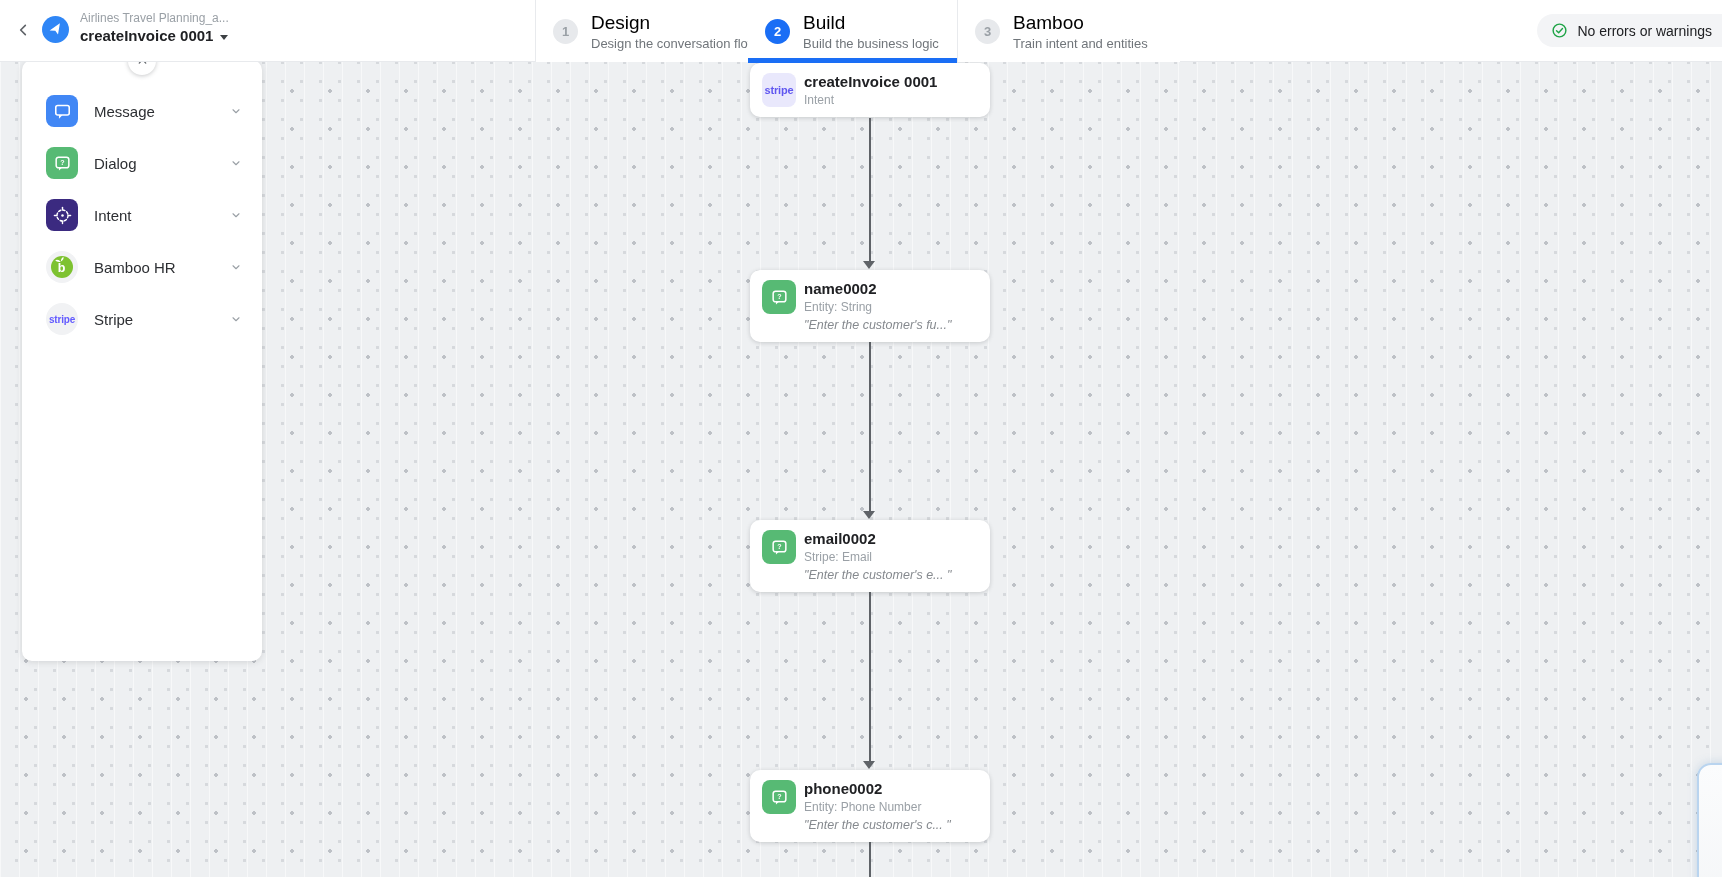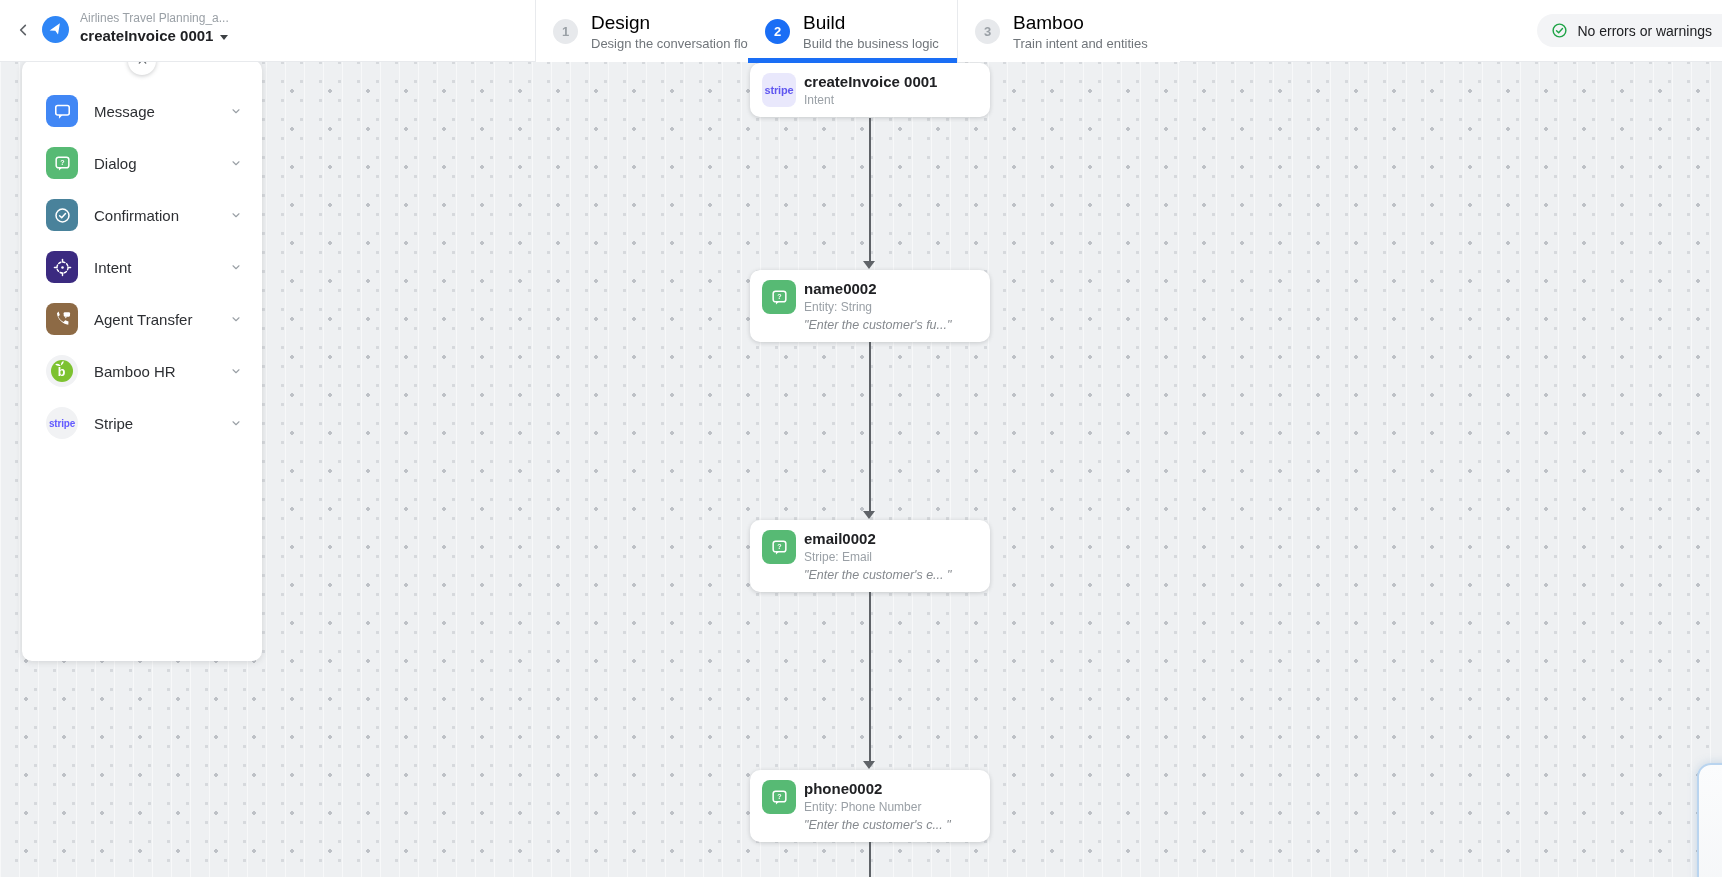--- a/index.html
+++ b/index.html
@@ -182,67 +182,38 @@
             </svg>
           </span>
     <span class="p-label">Dialog</span>
     <span class="p-chevron">
       <svg width="12" height="12" viewBox="0 0 24 24" fill="none" stroke="#9aa0a6" stroke-width="2.2" stroke-linecap="round" stroke-linejoin="round">
               <polyline points="6,9.5 12,15.5 18,9.5"></polyline>
             </svg>
     </span>
   </div>
         <div class="palette-item">
-    <span class="p-icon" style="background: rgb(73, 130, 155);">
-            <svg width="19" height="19" viewBox="0 0 24 24" fill="none" stroke="#fff" stroke-width="1.9" stroke-linecap="round" stroke-linejoin="round">
-              <circle cx="12" cy="12" r="8.2"></circle>
-              <polyline points="8.4,12.3 11,14.8 15.8,9.4"></polyline>
-            </svg>
-          </span>
-    <span class="p-label">Confirmation</span>
-    <span class="p-chevron">
-      <svg width="12" height="12" viewBox="0 0 24 24" fill="none" stroke="#9aa0a6" stroke-width="2.2" stroke-linecap="round" stroke-linejoin="round">
-              <polyline points="6,9.5 12,15.5 18,9.5"></polyline>
-            </svg>
-    </span>
-  </div>
-        <div class="palette-item">
     <span class="p-icon" style="background: rgb(59, 42, 128);">
             <svg width="19" height="19" viewBox="0 0 24 24" fill="none" stroke="#fff" stroke-width="1.8" stroke-linecap="round">
               <circle cx="12" cy="12" r="7" stroke-dasharray="3 2.4"></circle>
               <circle cx="12" cy="12" r="1.6" fill="#fff" stroke="none"></circle>
               <line x1="12" y1="1.8" x2="12" y2="4.6"></line>
               <line x1="12" y1="19.4" x2="12" y2="22.2"></line>
               <line x1="1.8" y1="12" x2="4.6" y2="12"></line>
               <line x1="19.4" y1="12" x2="22.2" y2="12"></line>
             </svg>
           </span>
     <span class="p-label">Intent</span>
     <span class="p-chevron">
       <svg width="12" height="12" viewBox="0 0 24 24" fill="none" stroke="#9aa0a6" stroke-width="2.2" stroke-linecap="round" stroke-linejoin="round">
               <polyline points="6,9.5 12,15.5 18,9.5"></polyline>
             </svg>
     </span>
   </div>
         <div class="palette-item">
-    <span class="p-icon" style="background: rgb(141, 106, 69);">
-            <svg width="19" height="19" viewBox="0 0 24 24">
-              <path d="M5 4.2 C5.4 11.2 12.2 18 19.3 18.6 L19.6 14.6 L15.4 13 L13.4 15 C10.3 13.5 8.1 11.3 6.6 8.2 L8.6 6.2 L7 2 Z" fill="#fff"></path>
-              <rect x="13.5" y="2.8" width="8" height="5.6" rx="1.4" fill="#fff"></rect>
-              <path d="M15.5 8.4 L15.5 10.6 L18 8.4 Z" fill="#fff"></path>
-            </svg>
-          </span>
-    <span class="p-label">Agent Transfer</span>
-    <span class="p-chevron">
-      <svg width="12" height="12" viewBox="0 0 24 24" fill="none" stroke="#9aa0a6" stroke-width="2.2" stroke-linecap="round" stroke-linejoin="round">
-              <polyline points="6,9.5 12,15.5 18,9.5"></polyline>
-            </svg>
-    </span>
-  </div>
-        <div class="palette-item">
     <span class="p-icon circle" style="background: rgb(241, 242, 244);">
             <svg width="24" height="24" viewBox="0 0 24 24">
               <circle cx="12" cy="12" r="11" fill="#7dc230"></circle>
               <text x="11.6" y="17.2" font-size="12.5" font-weight="bold" fill="#fff" text-anchor="middle" font-family="Liberation Sans, sans-serif">b</text>
               <path d="M10.4 6.2 Q7.4 4.2 5.2 5.2 Q6.6 7.4 10.4 6.9 Z" fill="#fff"></path>
               <path d="M11 6 Q11 2.8 13.6 2 Q14.2 4.6 11.6 6.2 Z" fill="#fff"></path>
             </svg>
           </span>
     <span class="p-label">Bamboo HR</span>
     <span class="p-chevron">

